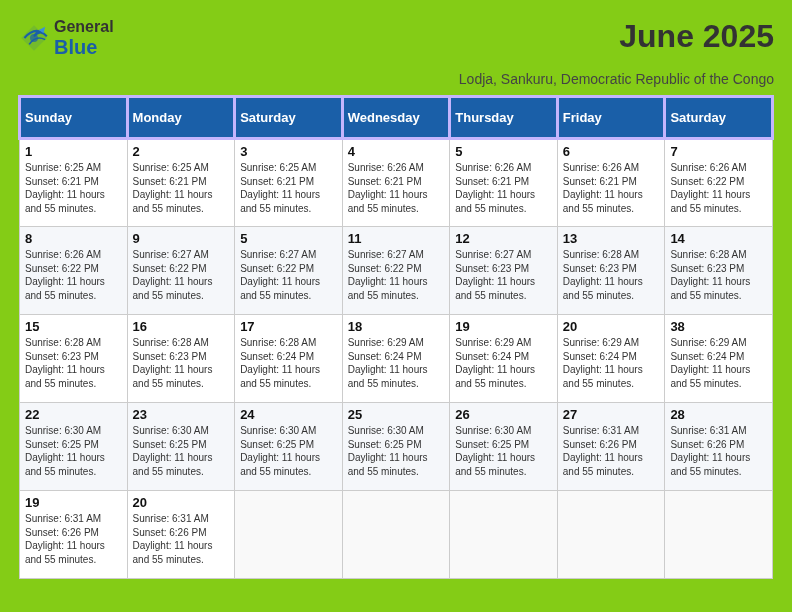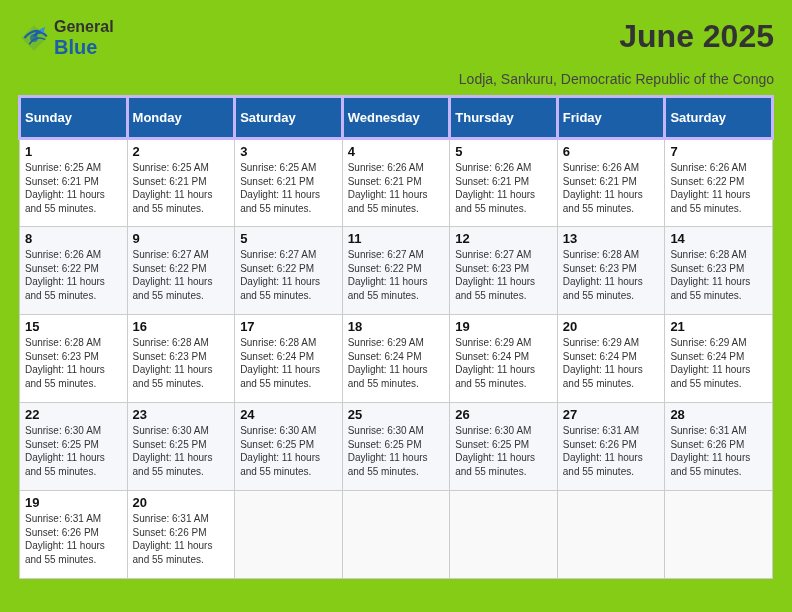--- a/index.html
+++ b/index.html
@@ -303,21 +303,21 @@
         </td>
           <td>
           <span class="day-num">20</span>
           <div class="day-info">
             Sunrise: 6:29 AM<br>
             Sunset: 6:24 PM<br>
             Daylight: 11 hours<br>and 55 minutes.
           </div>
         </td>
           <td>
-          <span class="day-num">21</span>
+          <span class="day-num">38</span>
           <div class="day-info">
             Sunrise: 6:29 AM<br>
             Sunset: 6:24 PM<br>
             Daylight: 11 hours<br>and 55 minutes.
           </div>
         </td>
         </tr>
         <tr>
           <td>
           <span class="day-num">22</span>

